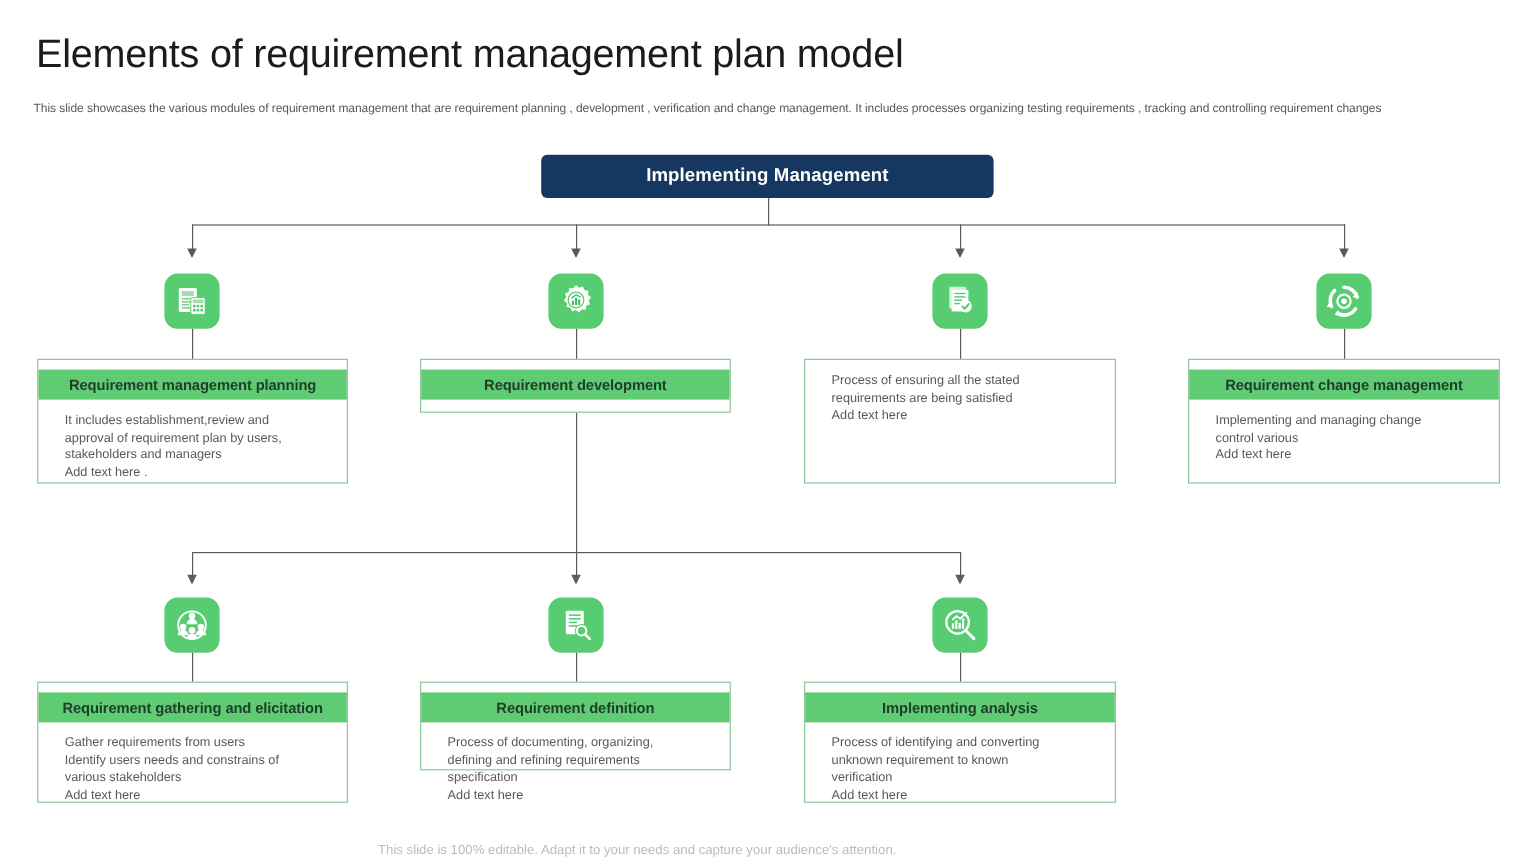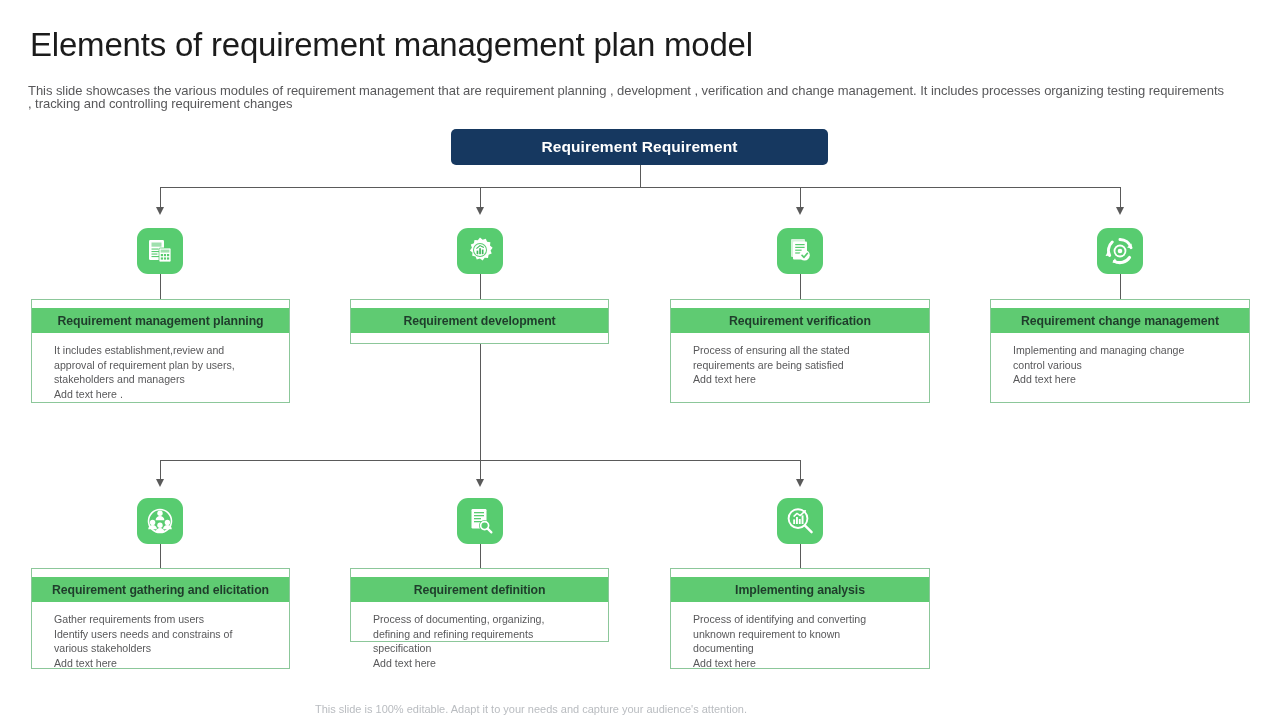--- a/index.html
+++ b/index.html
@@ -29,21 +29,21 @@
     color: #1b1b1b;
     letter-spacing: -0.2px;
     white-space: nowrap;
   }
 
   .page-subtitle {
     position: absolute;
     left: 28px;
     top: 84px;
     width: 1196px;
-    font-size: 13px;
+    font-size: 10px;
     line-height: 13px;
     color: #58585a;
     letter-spacing: -0.05px;
   }
 
   
   .root-node {
     position: absolute;
     left: 451px;
     top: 129px;
@@ -141,21 +141,21 @@
 </head>
 <body>
 
 <div id="slide">
 
   <div class="page-title">Elements of requirement management plan model</div>
 
   <div class="page-subtitle">This slide showcases the various modules of requirement management that are requirement planning , development , verification and change management. It includes processes organizing testing requirements , tracking and controlling requirement changes</div>
 
   <div class="root-node">
-    <span class="root-node-label">Requirement Requirement</span>
+    <span class="root-node-label">Implementing Management</span>
   </div>
 
   <div class="conn conn-v" style="left:640px; top:165px; height:23px;"></div>
   <div class="conn conn-h" style="left:160px; top:187px; width:961px;"></div>
 
   <div class="conn conn-v" style="left:160px; top:187px; height:21px;"></div>
   <div class="arrow-head" style="left:156px; top:207px;"></div>
 
   <div class="conn conn-v" style="left:480px; top:187px; height:21px;"></div>
   <div class="arrow-head" style="left:476px; top:207px;"></div>
@@ -254,23 +254,20 @@
   </div>
 
   <div class="card compact" style="left:350px; top:299px; width:259px; height:45px;">
     <div class="card-header">
       <span class="card-header-label">Requirement development</span>
     </div>
     <div class="card-body"></div>
   </div>
 
   <div class="card" style="left:670px; top:299px; width:260px; height:104px;">
-    <div class="card-header">
-      <span class="card-header-label">Requirement verification</span>
-    </div>
     <div class="card-body">
       <span class="ln">Process of ensuring all the stated</span>
       <span class="ln">requirements are being satisfied</span>
       <span class="ln">Add text here</span>
     </div>
   </div>
 
   <div class="card" style="left:990px; top:299px; width:260px; height:104px;">
     <div class="card-header">
       <span class="card-header-label">Requirement change management</span>
@@ -350,20 +347,20 @@
     </div>
   </div>
 
   <div class="card" style="left:670px; top:568px; width:260px; height:101px;">
     <div class="card-header">
       <span class="card-header-label">Implementing analysis</span>
     </div>
     <div class="card-body">
       <span class="ln">Process of identifying and converting</span>
       <span class="ln">unknown requirement to known</span>
-      <span class="ln">documenting</span>
+      <span class="ln">verification</span>
       <span class="ln">Add text here</span>
     </div>
   </div>
 
   <div class="footer-note">This slide is 100% editable.  Adapt it to your needs and capture your audience's attention.</div>
 
 </div>
 
 </body></html>

